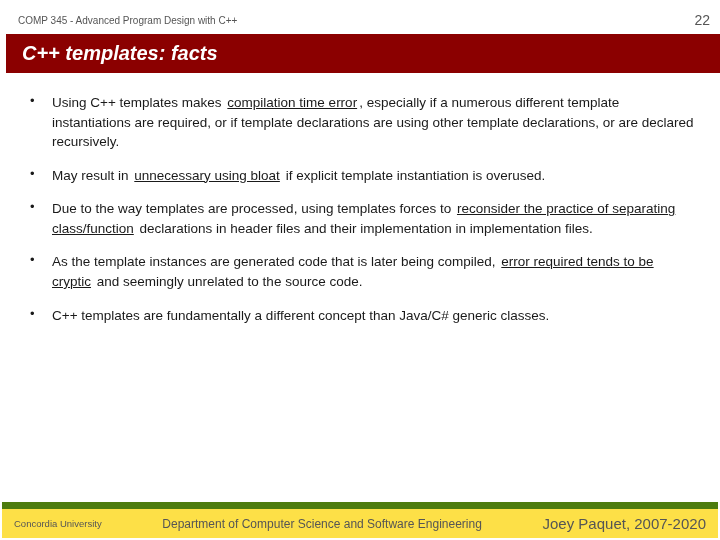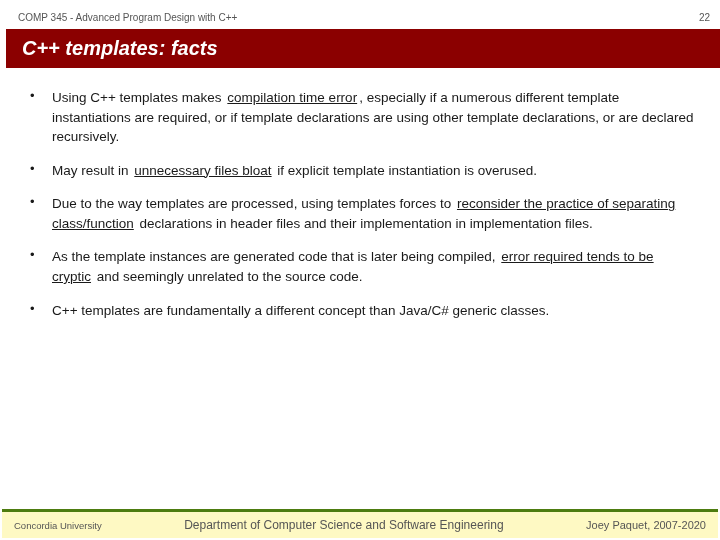--- a/index.html
+++ b/index.html
@@ -24,21 +24,21 @@
       padding: 4px 10px 2px 10px;
       border-bottom: none;
     }
 
     #header-title {
       font-size: 10px;
       color: #555555;
     }
 
     #slide-number {
-      font-size: 10px;
+      font-size: 14px;
       color: #555555;
       text-align: right;
     }
 
     #title-bar {
       background: #8B0000;
       padding: 8px 14px;
       margin-bottom: 0;
       font-style: italic;
     }
@@ -76,41 +76,41 @@
 
     .underline {
       text-decoration: underline;
     }
 
     #footer-bar {
       position: absolute;
       bottom: 0;
       left: 0;
       right: 0;
-      background: #fef9c3;
-      border-top: 3px solid #4d7c0f;
+      background: #fde047;
+      border-top: 7px solid #4d7c0f;
       display: flex;
       justify-content: space-between;
       align-items: center;
       padding: 4px 10px;
     }
 
     #footer-left {
       font-size: 9.5px;
       color: #555555;
     }
 
     #footer-center {
       font-size: 12px;
       color: #555555;
       text-align: center;
     }
 
     #footer-right {
-      font-size: 11px;
+      font-size: 15px;
       color: #555555;
     }
   </style>
 </head>
 <body>
 
 <div id="header-bar">
   <span id="header-title">COMP 345 - Advanced Program Design with C++</span>
   <span id="slide-number">22</span>
 </div>
@@ -120,21 +120,21 @@
 </div>
 
 <div id="content-area">
 
 <div class="bullet-item">
       <span class="bullet-dot">•</span>
       <span class="bullet-text">Using C++ templates makes <span class="underline">compilation time error</span>, especially if a numerous different template instantiations are required, or if template declarations are using other template declarations, or are declared recursively.</span>
     </div>
     <div class="bullet-item">
       <span class="bullet-dot">•</span>
-      <span class="bullet-text">May result in <span class="underline">unnecessary files bloat</span> if explicit template instantiation is overused.</span>
+      <span class="bullet-text">May result in <span class="underline">unnecessary using bloat</span> if explicit template instantiation is overused.</span>
     </div>
     <div class="bullet-item">
       <span class="bullet-dot">•</span>
       <span class="bullet-text">Due to the way templates are processed, using templates forces to <span class="underline">reconsider the practice of separating class/function</span> declarations in header files and their implementation in implementation files.</span>
     </div>
     <div class="bullet-item">
       <span class="bullet-dot">•</span>
       <span class="bullet-text">As the template instances are generated code that is later being compiled, <span class="underline">error required tends to be cryptic</span> and seemingly unrelated to the source code.</span>
     </div>
     <div class="bullet-item">

